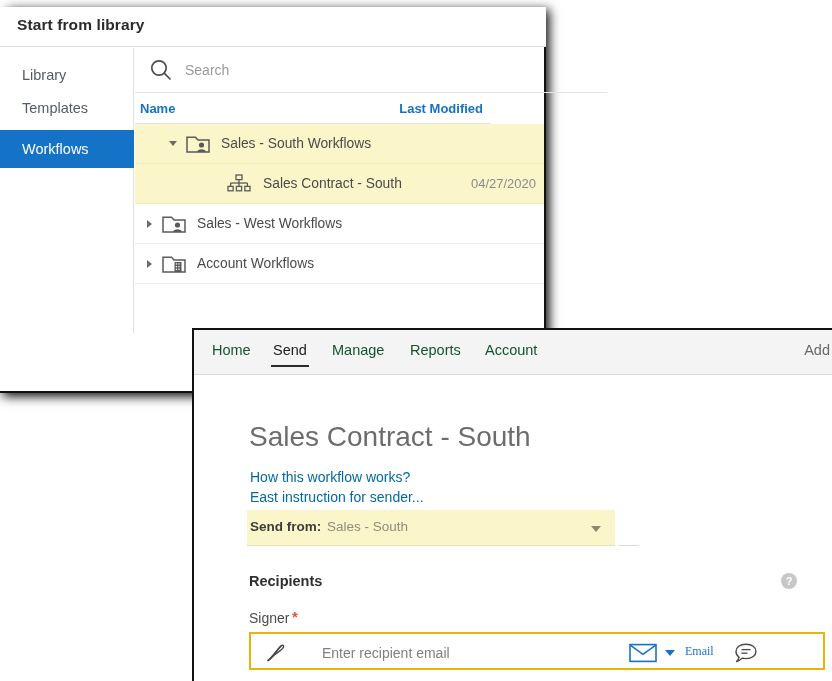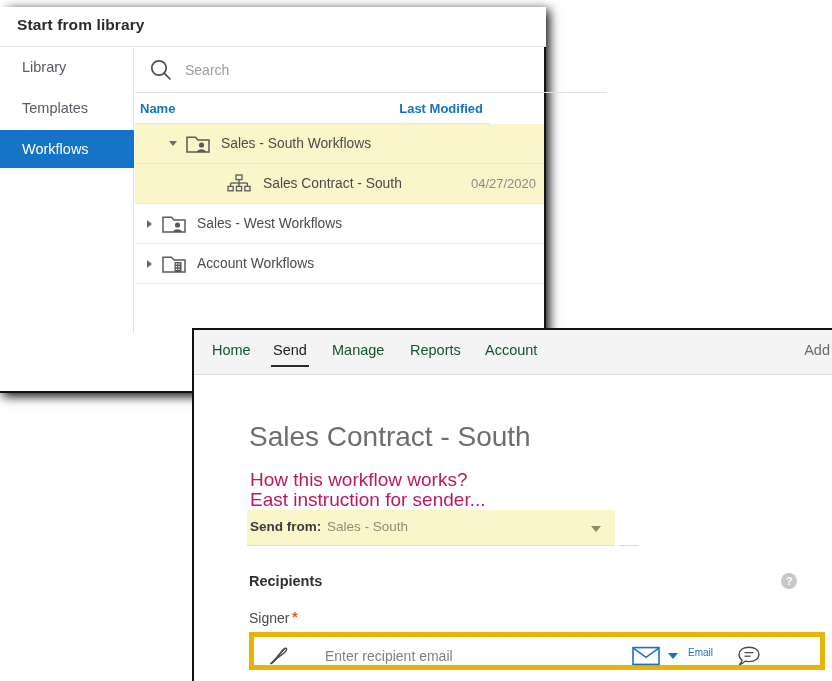--- a/index.html
+++ b/index.html
@@ -107,21 +107,21 @@
     height: 2.5px; background: #2b2b2b;
   }
   #tab-add { position: absolute; top: 12px; right: 2px; font-size: 14.5px; color: #6a6a6a; white-space: nowrap; cursor: pointer; }
 
   #send-body { position: absolute; left: 0; top: 46px; width: 638px; bottom: 0; background: #fff; }
   #doc-title {
     position: absolute; left: 55px; top: 45px;
     font-size: 28px; color: #6d6d6d; font-weight: normal; white-space: nowrap;
   }
   .howto {
-    position: absolute; left: 56px; font-size: 19px; color: #be185d;
+    position: absolute; left: 56px; font-size: 14px; color: #0369a1;
   }
   #howto-1 { top: 93px; }
   #howto-2 { top: 113px; }
 
   #sendfrom-wrap {
     position: absolute; left: 53px; top: 134px; width: 368px; height: 36px;
     background: #faf6c9;
   }
   #sendfrom-label {
     position: absolute; left: 3px; top: 9px; font-size: 13.5px; font-weight: bold; color: #3c3c3c;
@@ -147,50 +147,50 @@
   #help-icon {
     position: absolute; left: 587px; top: 197px; width: 16px; height: 16px;
     border-radius: 50%; background: #c7c7c7; color: #ffffff;
     font-size: 11px; font-weight: bold; text-align: center; line-height: 16px; cursor: pointer;
   }
   #signer-label { position: absolute; left: 55px; top: 234px; font-size: 14px; color: #4a4a4a; }
   #signer-star  { position: absolute; left: 98px; top: 232px; font-size: 15px; color: #e8562b; font-weight: bold; }
 
   #email-box {
     position: absolute; left: 55px; top: 256px; width: 576px; height: 38px;
-    border: 5px solid #eab308; background: #ffffff;
+    border: 2px solid #eab308; background: #ffffff;
   }
   #pen-icon  { position: absolute; left: 13px; top: 8px; width: 24px; height: 22px; }
   #email-input {
     position: absolute; left: 69px; top: 9px; width: 300px; height: 20px;
     border: none; outline: none; background: transparent;
     font-size: 14px; color: #5a5a5a; font-family: "Liberation Sans", sans-serif;
   }
   #email-input::placeholder { color: #808080; }
   #env-icon  { position: absolute; left: 378px; top: 9px; width: 28px; height: 20px; cursor: pointer; }
   #env-caret {
     position: absolute; left: 414px; top: 16px; width: 0; height: 0;
     border-top: 6px solid #1473c6; border-left: 5px solid transparent; border-right: 5px solid transparent; cursor: pointer;
   }
-  #email-mode { position: absolute; left: 434px; top: 10px; font-size: 10px; color: #1473c6; cursor: pointer; }
+  #email-mode { position: absolute; left: 434px; top: 10px; font-size: 12px; color: #1473c6; cursor: pointer; font-family: Liberation Serif, serif; }
   #chat-icon { position: absolute; left: 483px; top: 8px; width: 24px; height: 22px; cursor: pointer; }
 </style>
 </head>
 <body>
 
 <div id="root">
 
   <div id="library-window">
 
     <div id="library-title-bar">
       <div id="library-title">Start from library</div>
     </div>
 
     <div id="library-sidebar">
-      <div class="side-item" style="top:0px;">
+      <div class="side-item" style="top:8px;">
         <span>Library</span>
       </div>
       <div class="side-item" style="top:41px;">
         <span>Templates</span>
       </div>
       <div class="side-item active" style="top:82px;">
         <span>Workflows</span>
       </div>
     </div>
 

